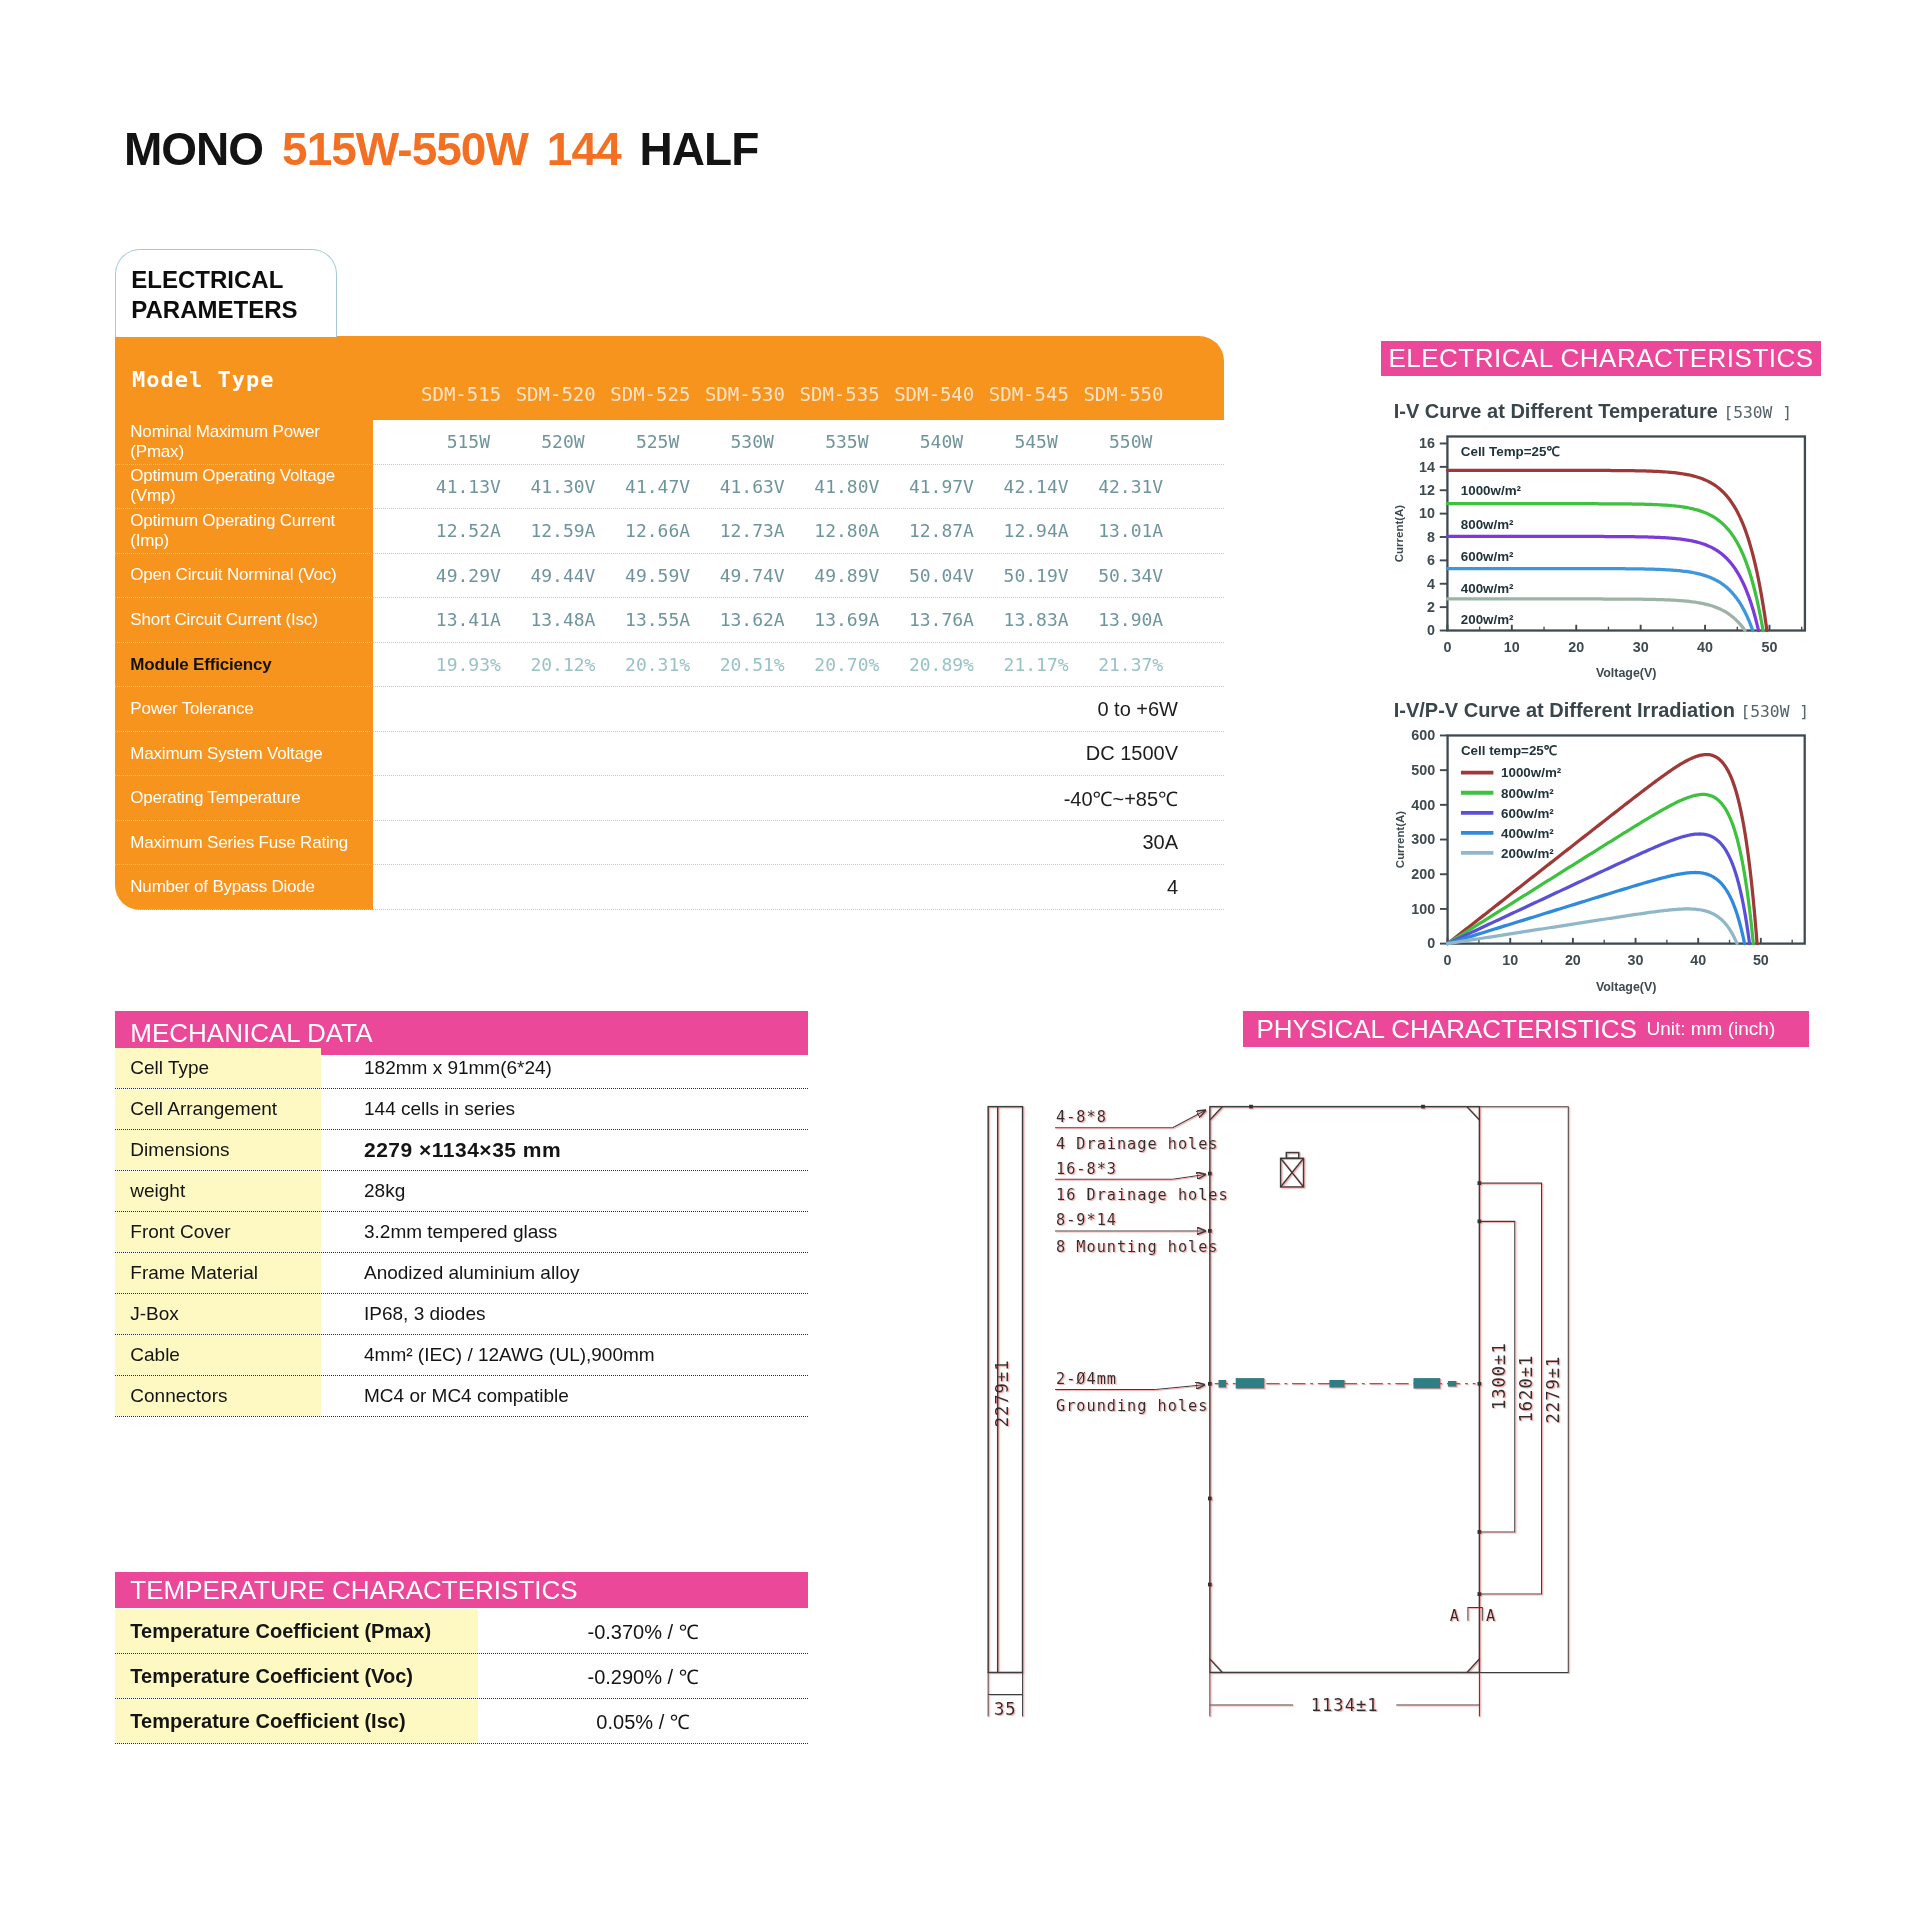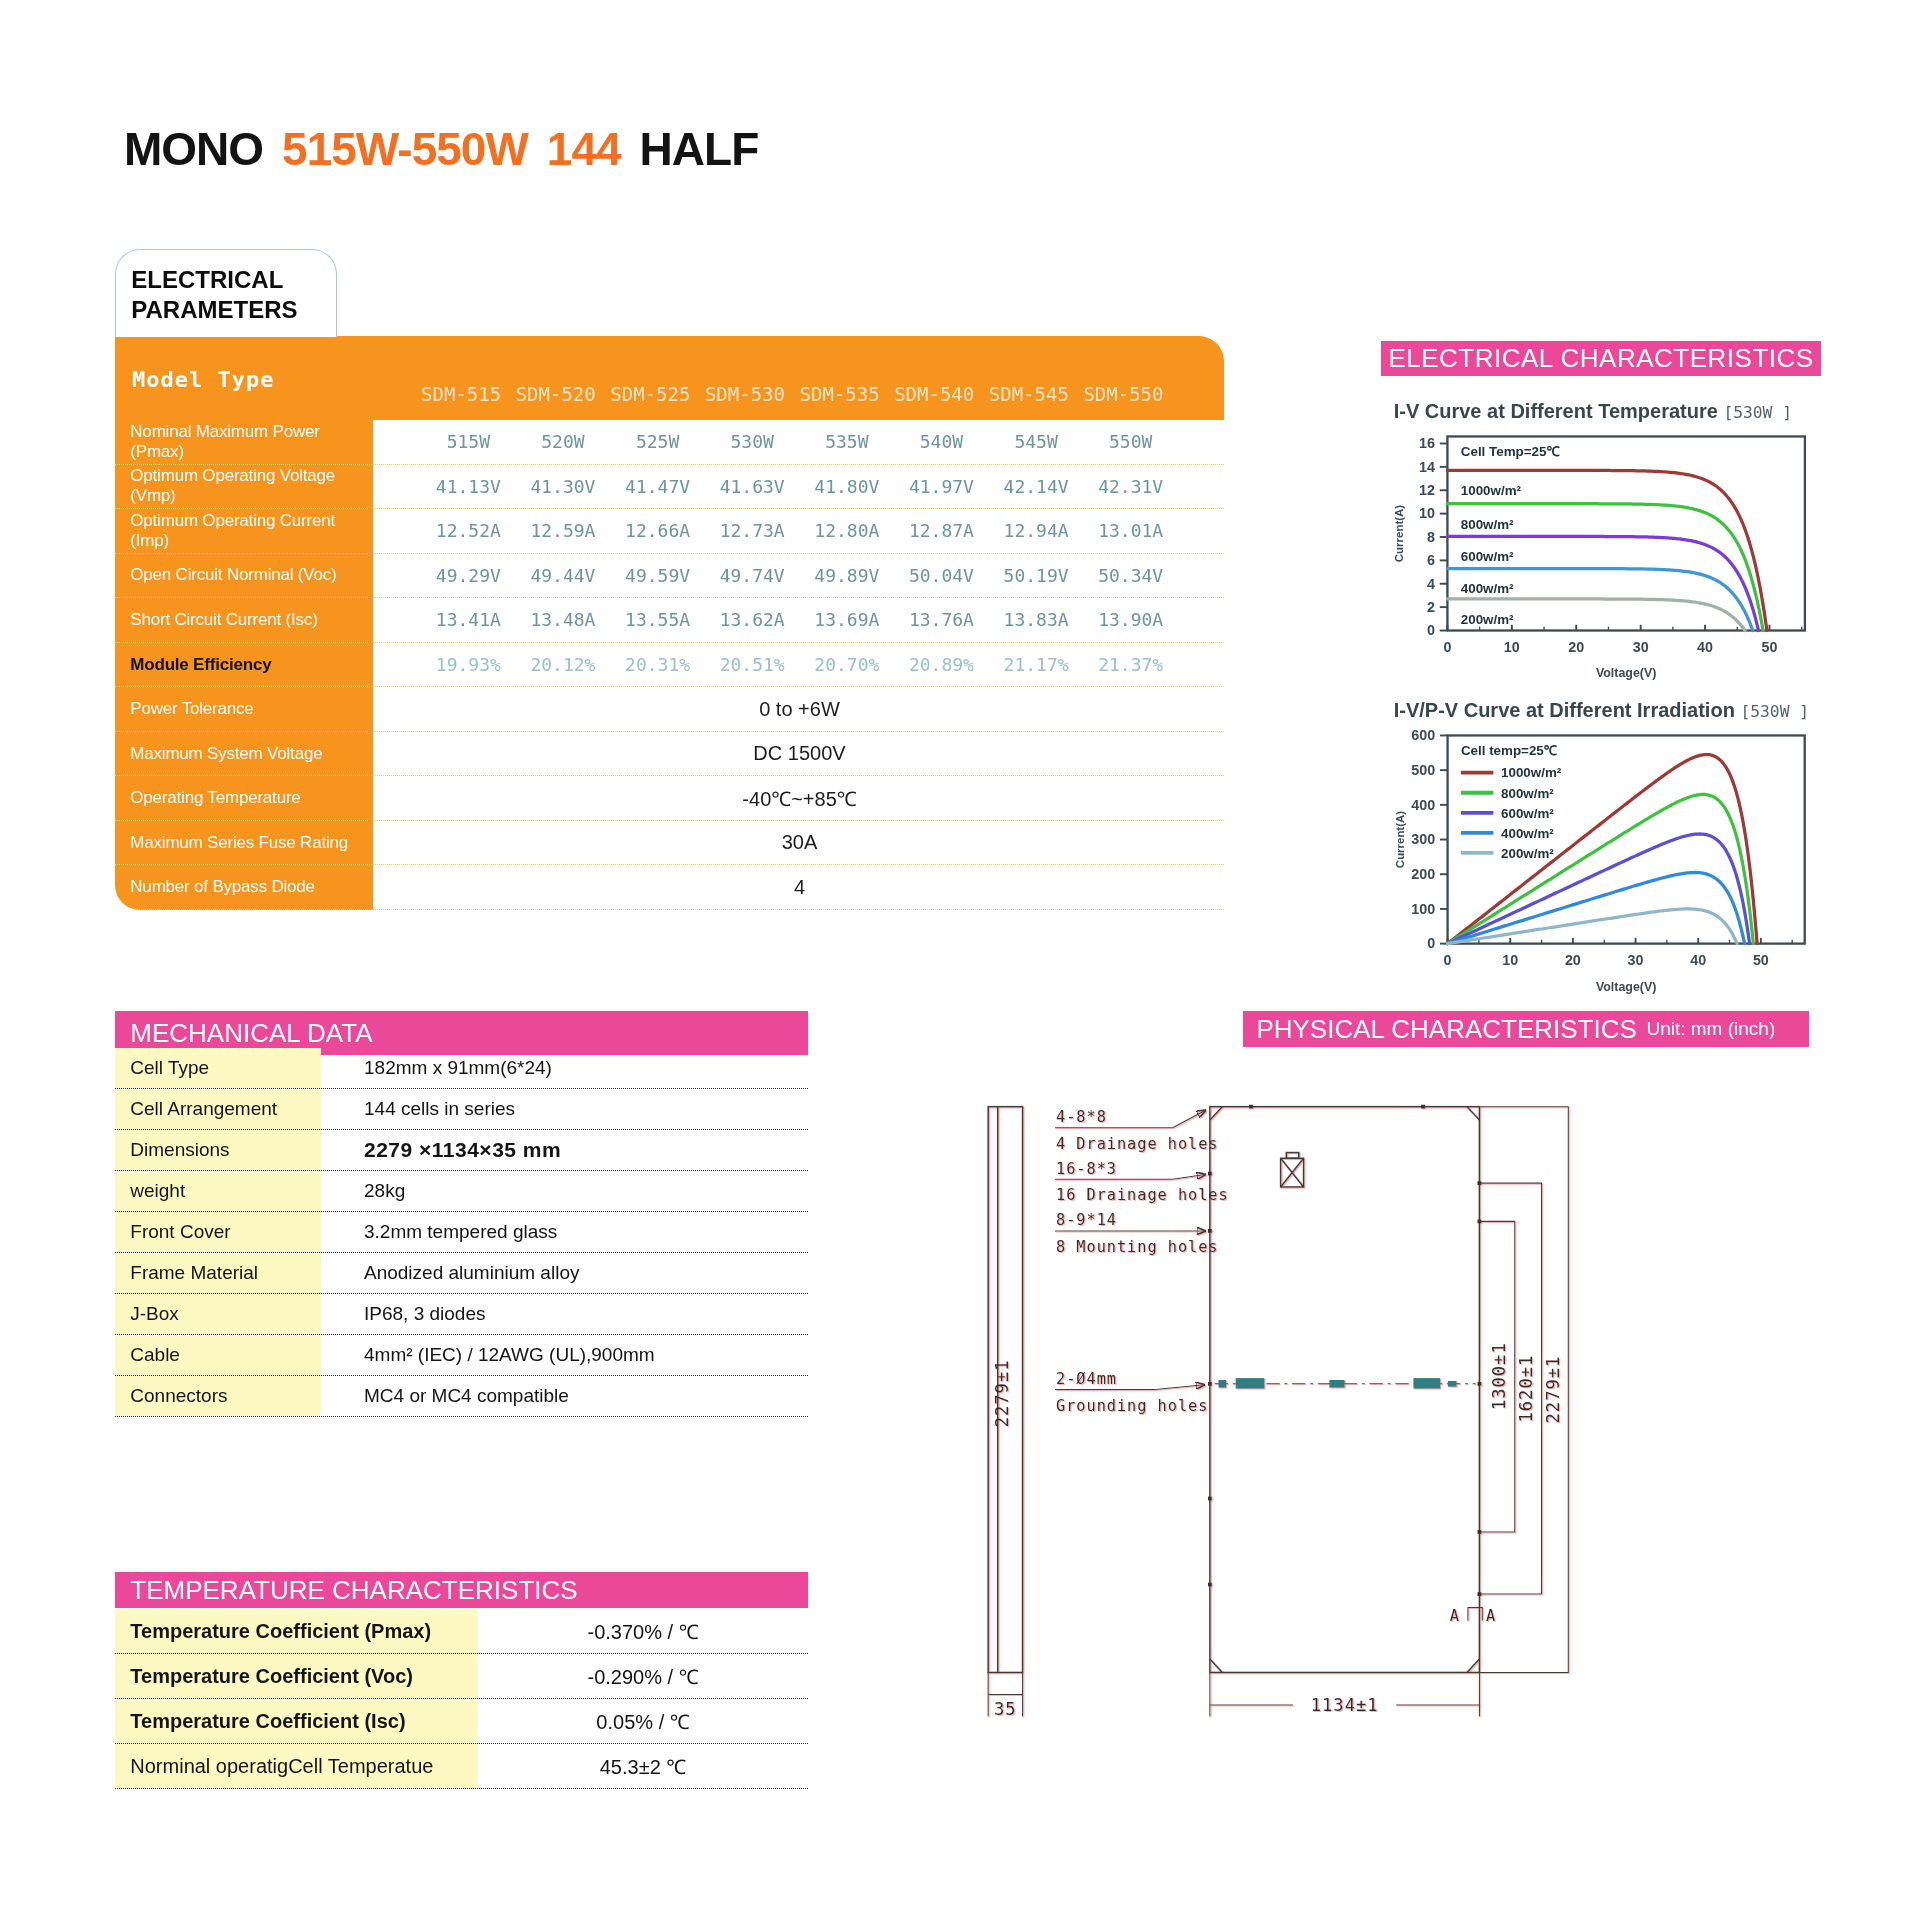--- a/index.html
+++ b/index.html
@@ -26,21 +26,21 @@
   .ep-models{position:absolute;left:306px;top:0;width:757px;height:84px;display:grid;
              grid-template-columns:repeat(8,1fr);align-items:end;padding-bottom:15.3px;box-sizing:border-box;}
   .ep-model{text-align:left;color:rgba(255,255,255,.75);font-family:"DejaVu Sans Mono",monospace;font-size:19px;}
   .ep-rows{position:absolute;left:0;top:84px;right:0;bottom:0;display:flex;flex-direction:column;}
   .ep-row{flex:1;display:flex;align-items:center;border-bottom:1.9px dotted #cbd86d;box-sizing:border-box;position:relative;}
   .ep-label{width:258px;box-sizing:border-box;padding-left:15.3px;color:#fff;font-size:17px;letter-spacing:-0.2px;}
   .ep-label.bold{color:#121212;font-weight:800;}
   .ep-vals{margin-left:48px;width:757px;display:grid;grid-template-columns:repeat(8,1fr);}
   .ep-vals div{text-align:center;font-family:"DejaVu Sans Mono",monospace;font-size:18px;color:#6E959C;}
   .ep-vals.eff div{color:#98C2C5;}
-  .ep-span{margin-left:48px;width:757px;text-align:center;font-size:20px;color:#1d1d1d;}
+  .ep-span{margin-left:48px;width:757px;text-align:right;font-size:20px;color:#1d1d1d;}
 
   
   .sec-bar{position:absolute;background:#ec4899;color:#fff;display:flex;align-items:center;box-sizing:border-box;white-space:nowrap;}
   #ec-bar{left:1381px;top:341px;width:440px;height:35px;justify-content:center;font-size:26px;letter-spacing:0.5px;}
   #mech-bar{left:115px;top:1011px;width:693px;height:44px;padding-left:15.3px;font-size:26px;}
   #temp-bar{left:115px;top:1572px;width:693px;height:36px;padding-left:15.3px;font-size:26px;}
   #phys-bar{left:1243px;top:1011px;width:566px;height:36px;padding-left:13.4px;font-size:26px;}
   #phys-bar .unit{font-size:19px;margin-left:9.6px;}
 
   
@@ -372,24 +372,20 @@
         <div class="kv-value">-0.370% / ℃</div>
       </div>
       <div class="kv-row">
         <div class="kv-label bold">Temperature Coefficient (Voc)</div>
         <div class="kv-value">-0.290% / ℃</div>
       </div>
       <div class="kv-row">
         <div class="kv-label bold">Temperature Coefficient (Isc)</div>
         <div class="kv-value">0.05% / ℃</div>
       </div>
-      <div class="kv-row">
-        <div class="kv-label">Norminal operatigCell Temperatue</div>
-        <div class="kv-value">45.3±2 ℃</div>
-      </div>
     </div>
 
   <div class="sec-bar" id="phys-bar">
     <span>PHYSICAL CHARACTERISTICS</span>
     <span class="unit">Unit: mm (inch)</span>
   </div>
 
   <svg class="drawing cad" width="660" height="669" viewBox="0 0 690 700">
     <defs>
       <marker id="arr" markerWidth="9" markerHeight="7" refX="8" refY="3.5" orient="auto">

